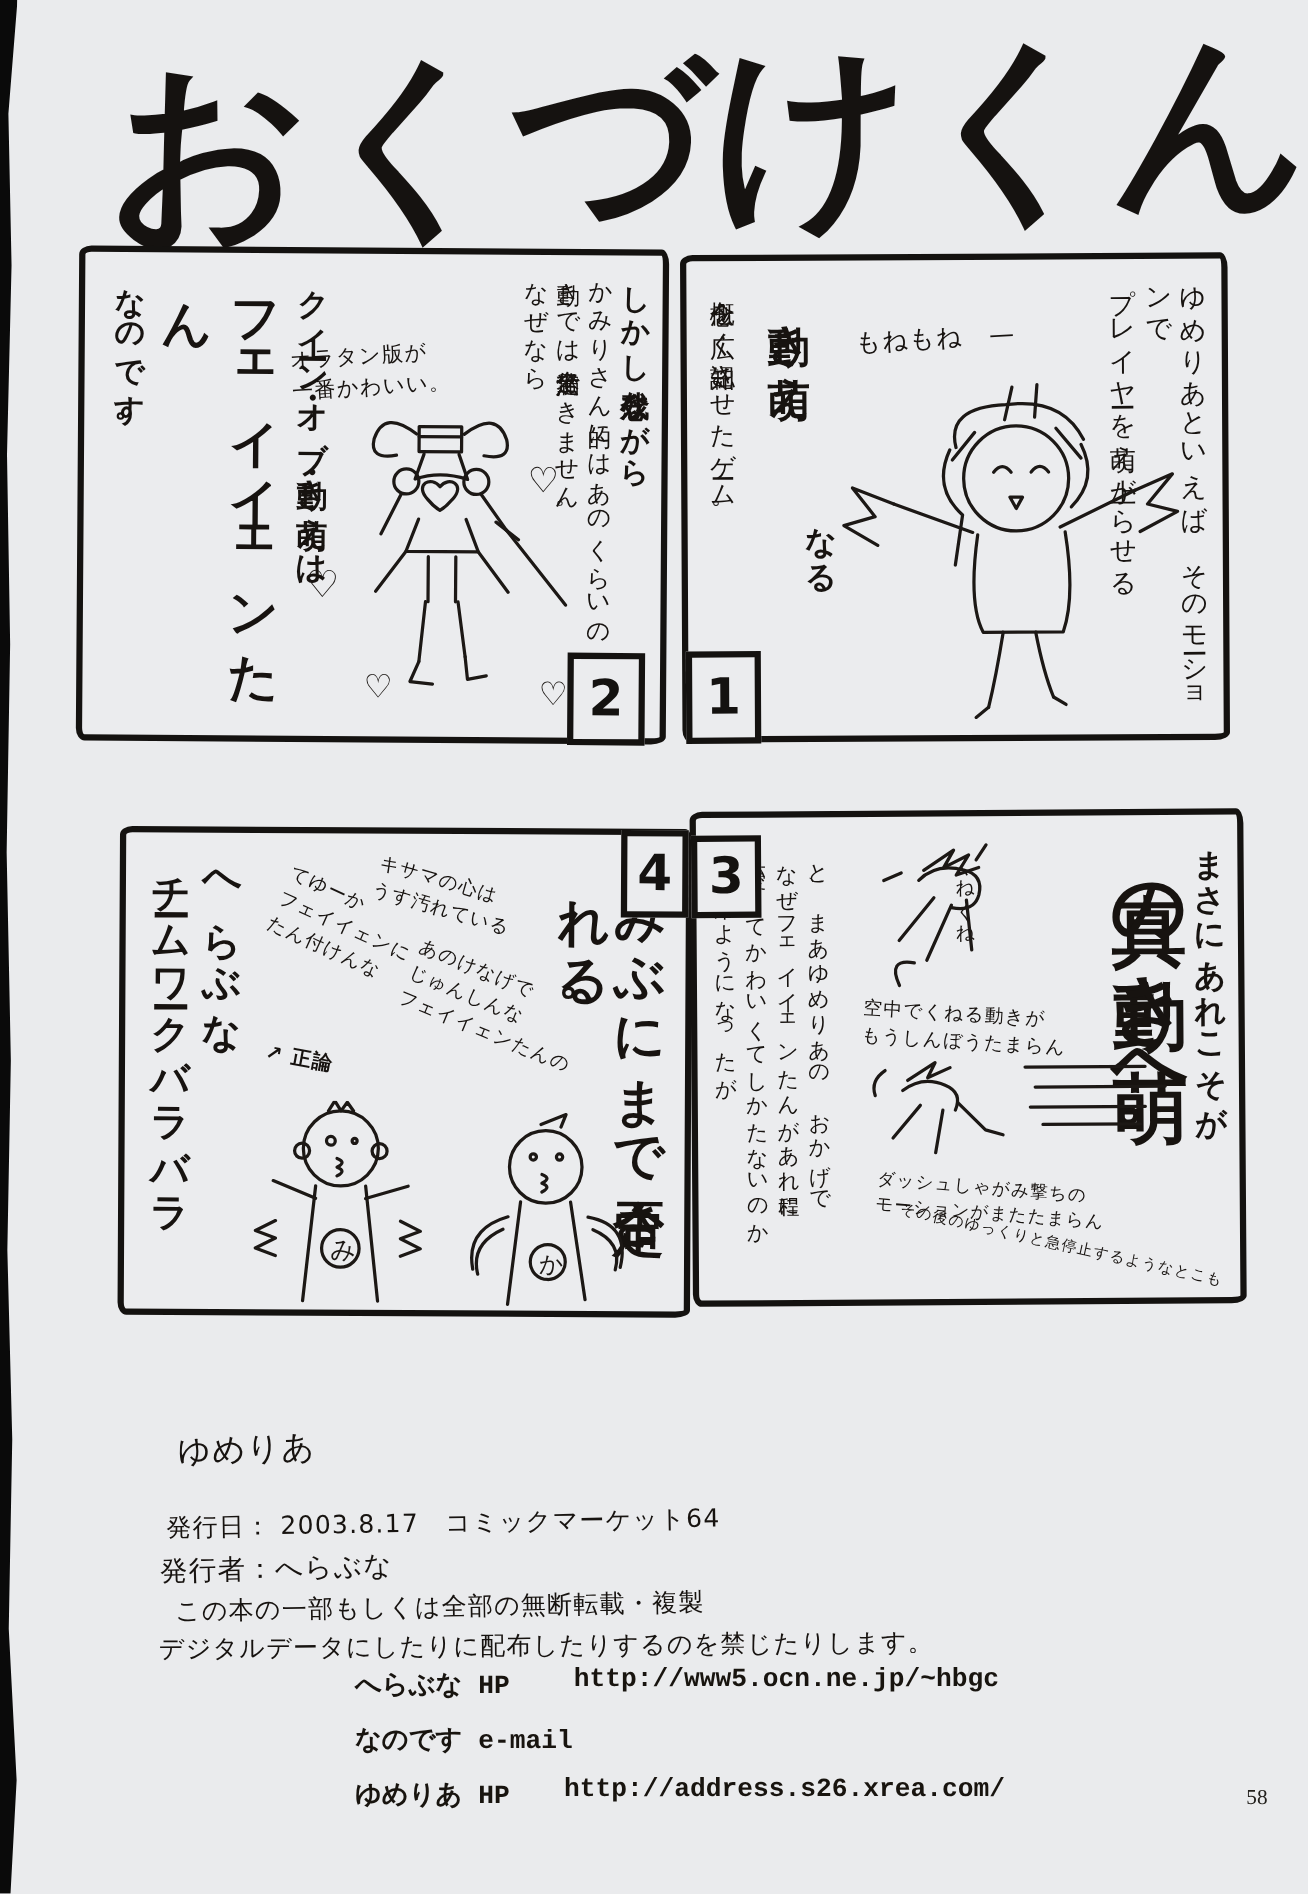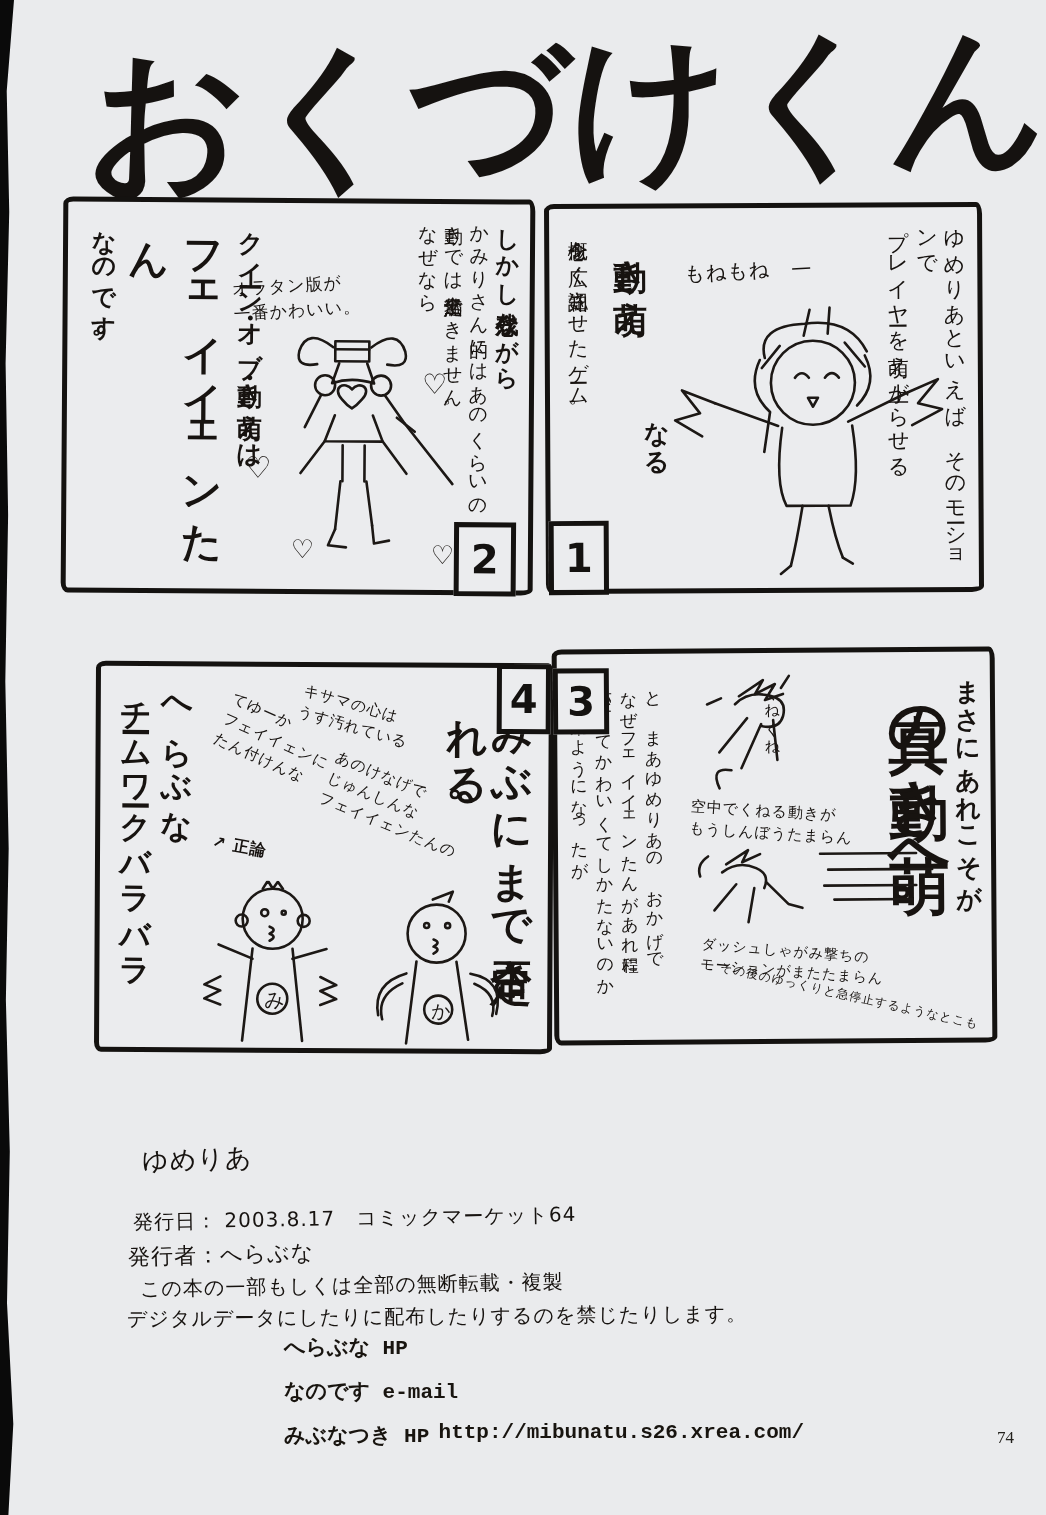--- a/index.html
+++ b/index.html
@@ -227,23 +227,24 @@
 
 <div class="colophon hand" style="left:142px;top:1142px;font-size:26px;transform:rotate(-2deg);">ゆめりあ</div>
 <div class="colophon hand" style="left:133px;top:1205px;font-size:20px;transform:rotate(-1deg);">発行日： 2003.8.17　コミックマーケット64</div>
 <div class="colophon hand" style="left:128px;top:1240px;font-size:22px;transform:rotate(-1.5deg);">発行者：へらぶな</div>
 <div class="colophon hand" style="left:140px;top:1272px;font-size:20px;transform:rotate(-1deg);">この本の一部もしくは全部の無断転載・複製</div>
 <div class="colophon hand" style="left:127px;top:1303px;font-size:20px;transform:rotate(-.5deg);">デジタルデータにしたりに配布したりするのを禁じたりします。</div>
 
 <div class="contact">
   <div class="row">
     <span class="lbl">へらぶな HP</span>
+    <span>http://www5.ocn.ne.jp/~hbgc</span>
   </div>
   <div class="row">
     <span class="lbl">なのです e-mail</span>
   </div>
   <div class="row">
-    <span class="lbl">みぶなつき HP</span>
-    <span>http://mibunatu.s26.xrea.com/</span>
-  </div>
-</div>
-
-<div class="page-num">74</div>
+    <span class="lbl">ゆめりあ HP</span>
+    <span>http://address.s26.xrea.com/</span>
+  </div>
+</div>
+
+<div class="page-num">58</div>
 
 </body></html>

